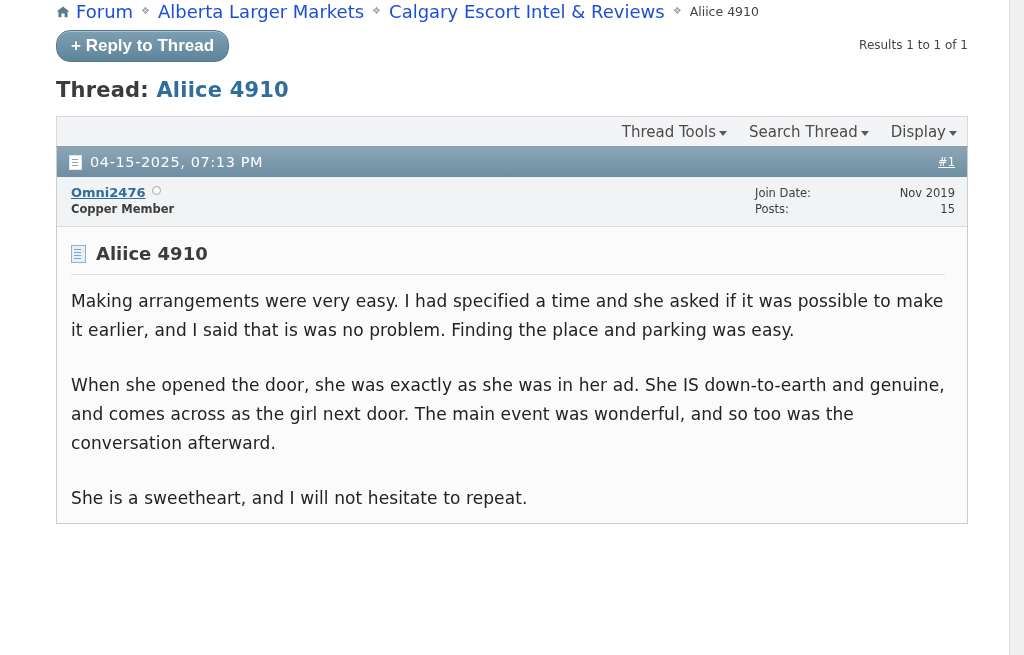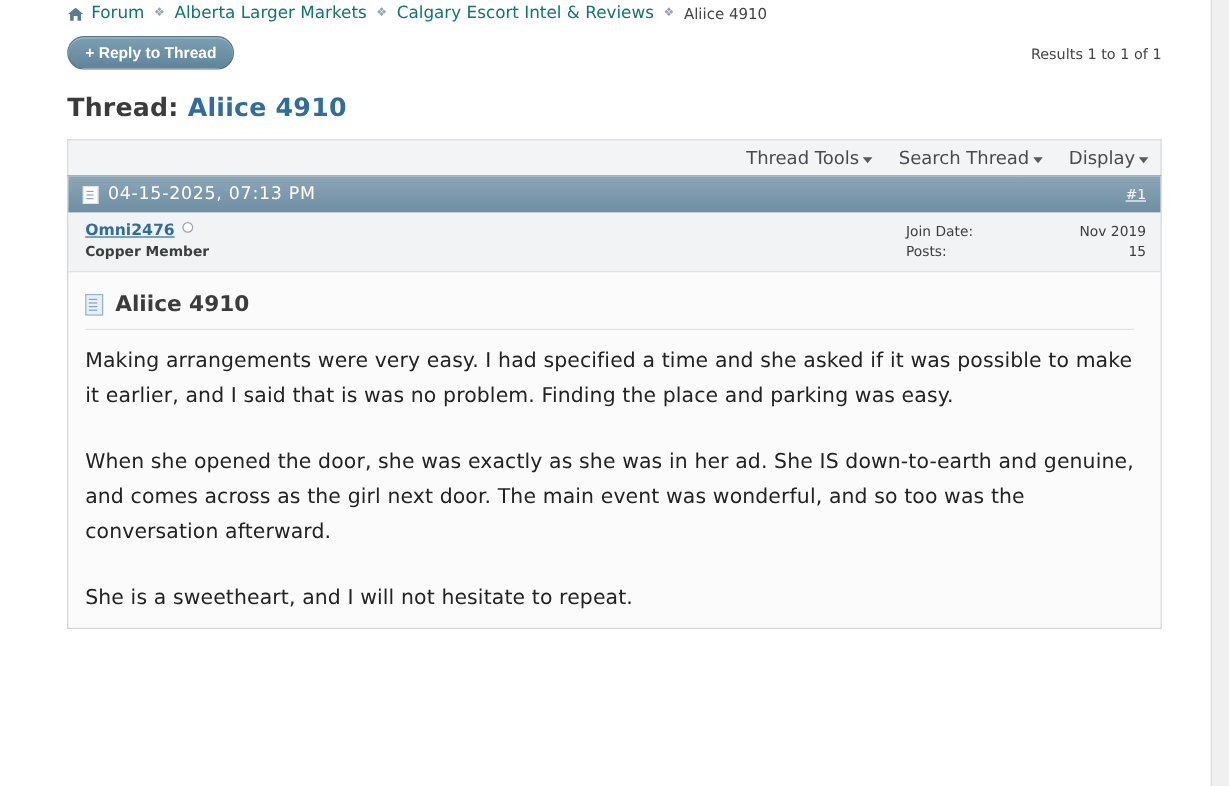--- a/index.html
+++ b/index.html
@@ -52,23 +52,23 @@
   }
   .breadcrumb .home-icon {
     display: inline-block;
     width: 14px;
     height: 12px;
     margin-right: 6px;
     position: relative;
     top: 1px;
   }
   .breadcrumb a {
-    color: #0f766e;
+    color: #1d4ed8;
     text-decoration: none;
-    font-size: 14px;
+    font-size: 18px;
   }
   .breadcrumb .sep {
     display: inline-block;
     color: #9aa4ad;
     margin: 0 8px;
     font-size: 10px;
     position: relative;
     top: -1px;
   }
   .breadcrumb .current {
@@ -83,21 +83,21 @@
     margin-top: 8px;
   }
   .reply-btn {
     display: inline-block;
     background: #6f93a8;
     background: linear-gradient(#7d9fb3, #5f8499);
     color: #ffffff;
     border: 1px solid #55798d;
     border-radius: 14px;
     padding: 6px 14px 7px 14px;
-    font-size: 13px;
+    font-size: 17px;
     font-weight: bold;
     line-height: 1;
     cursor: pointer;
     box-shadow: 0 1px 0 rgba(255,255,255,0.35) inset;
   }
   .results-count {
     position: absolute;
     right: 0;
     top: 8px;
     font-size: 12px;

